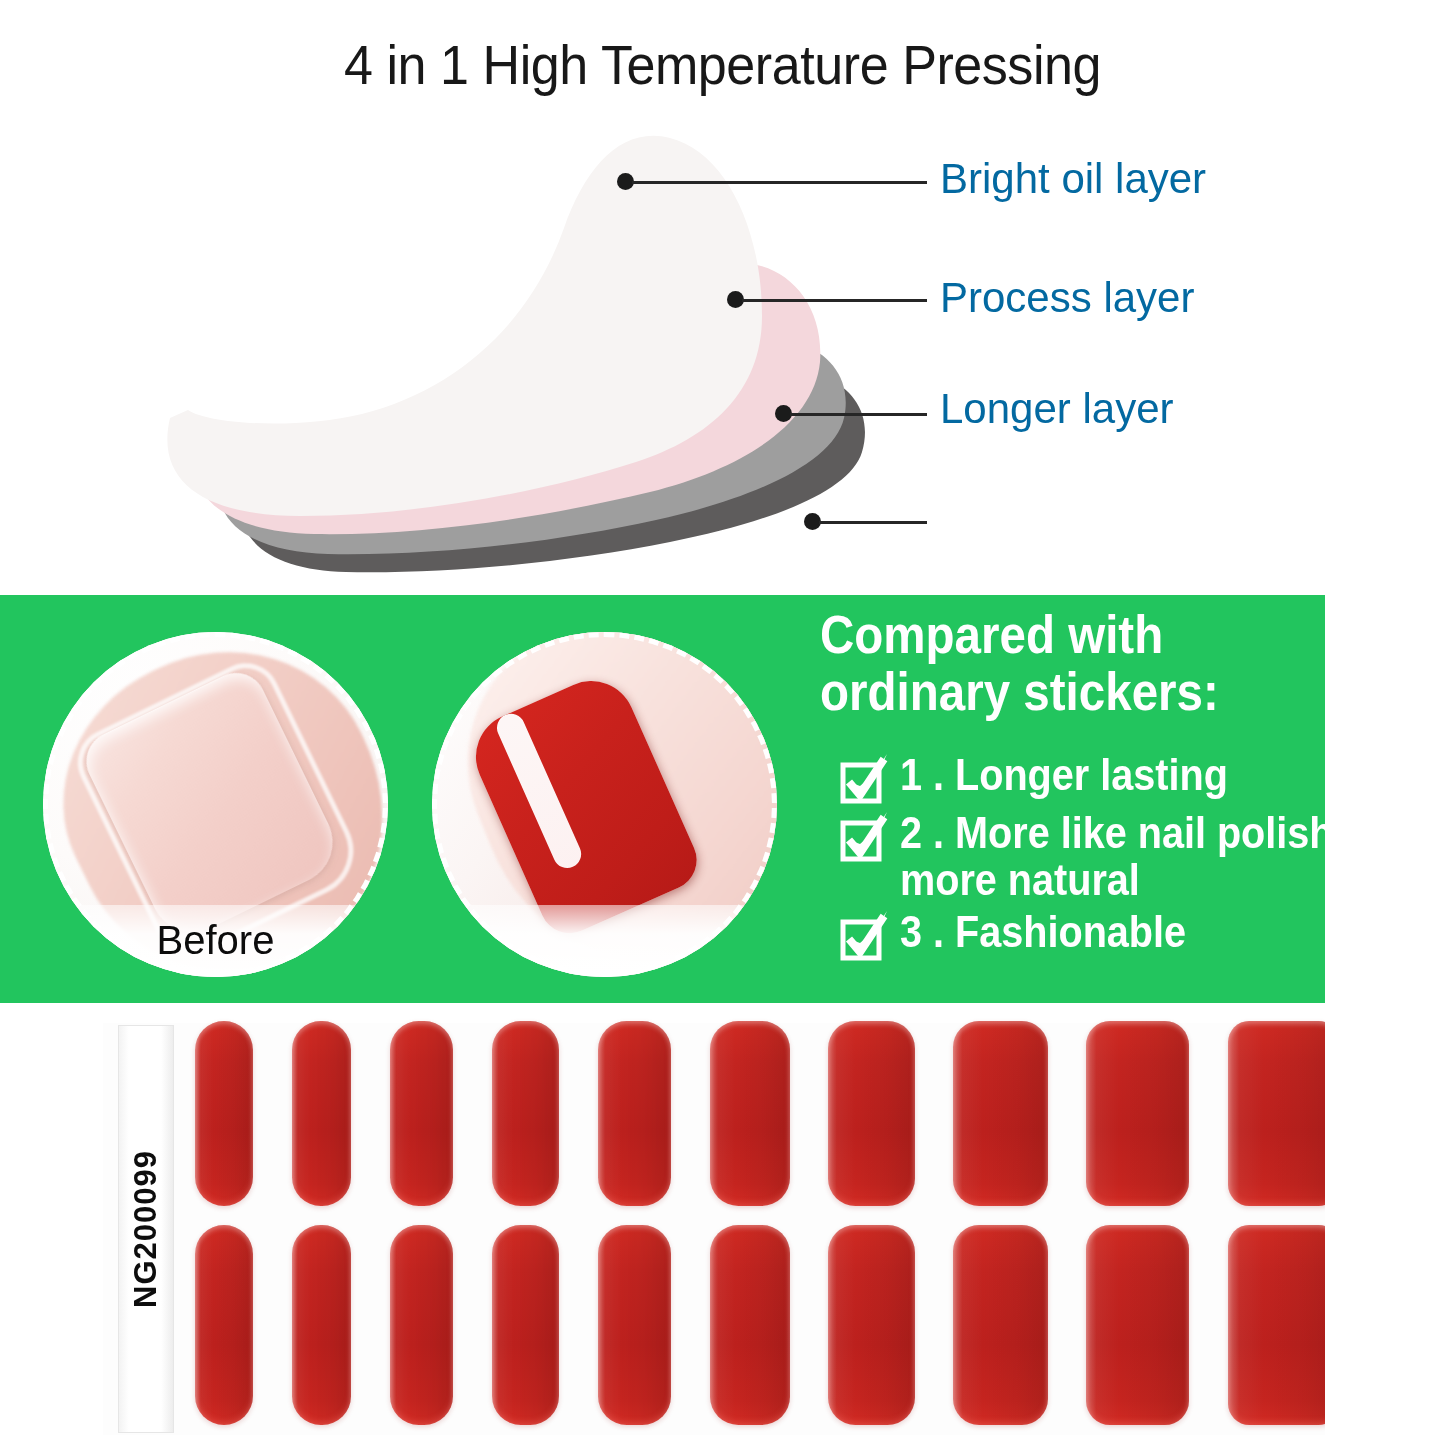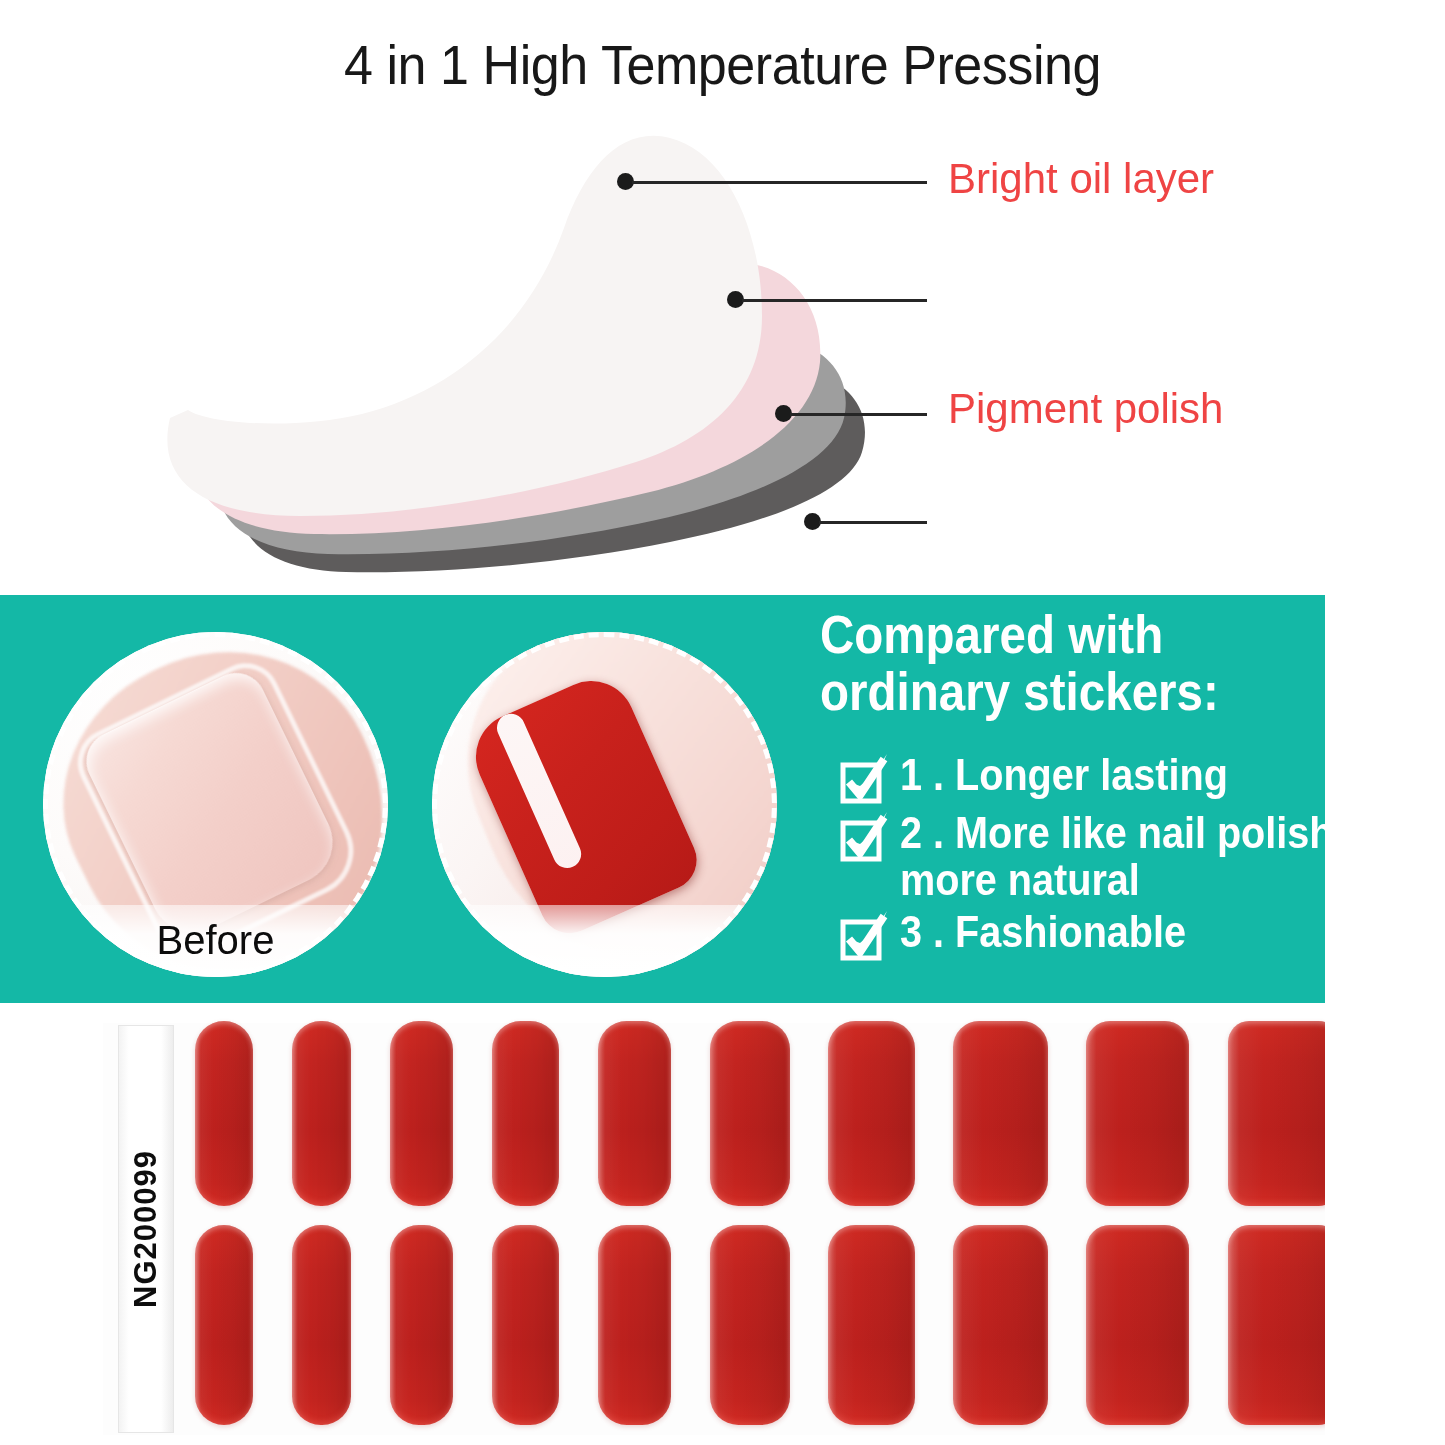--- a/index.html
+++ b/index.html
@@ -54,31 +54,30 @@
     position: absolute;
     width: 17px; height: 17px;
     border-radius: 50%;
     background: #1b1b1b;
   }
   .callout-label {
     position: absolute;
     font-family: "Liberation Sans", sans-serif;
     font-size: 42px;
     font-weight: 400;
-    color: #ef4444;
+    color: #0369a1;
     white-space: nowrap;
-    margin-left: 8px;
   }
 
   
   #section-compare {
     position: absolute;
     left: 0; top: 595px;
     width: 1445px; height: 408px;
-    background: #14b8a6;
+    background: #22c55e;
   }
 
   .photo-circle {
     position: absolute;
     border-radius: 50%;
     overflow: hidden;
     background: #ffffff;
   }
   .dash-ring {
     position: absolute;
@@ -296,24 +295,25 @@
                  C 146 330 58 324 38 310 Z" fill="#f7f4f3"></path>
       </svg>
     </div>
 
     <div class="callout-dot" style="left:617px; top:173px;"></div>
     <div class="callout-line" style="left:632px; top:181px; width:295px;"></div>
     <div class="callout-label" style="left:940px; top:155px;">Bright oil layer</div>
 
     <div class="callout-dot" style="left:727px; top:291px;"></div>
     <div class="callout-line" style="left:742px; top:299px; width:185px;"></div>
+    <div class="callout-label" style="left:940px; top:274px;">Process layer</div>
 
     <div class="callout-dot" style="left:775px; top:405px;"></div>
     <div class="callout-line" style="left:790px; top:413px; width:137px;"></div>
-    <div class="callout-label" style="left:940px; top:385px;">Pigment polish</div>
+    <div class="callout-label" style="left:940px; top:385px;">Longer layer</div>
 
     <div class="callout-dot" style="left:804px; top:513px;"></div>
     <div class="callout-line" style="left:819px; top:521px; width:108px;"></div>
   </div>
 
   <div id="section-compare">
 
     <div class="photo-circle" style="left:43px; top:37px; width:345px; height:345px;">
       <div id="before-art">
         <div id="before-finger"></div>

